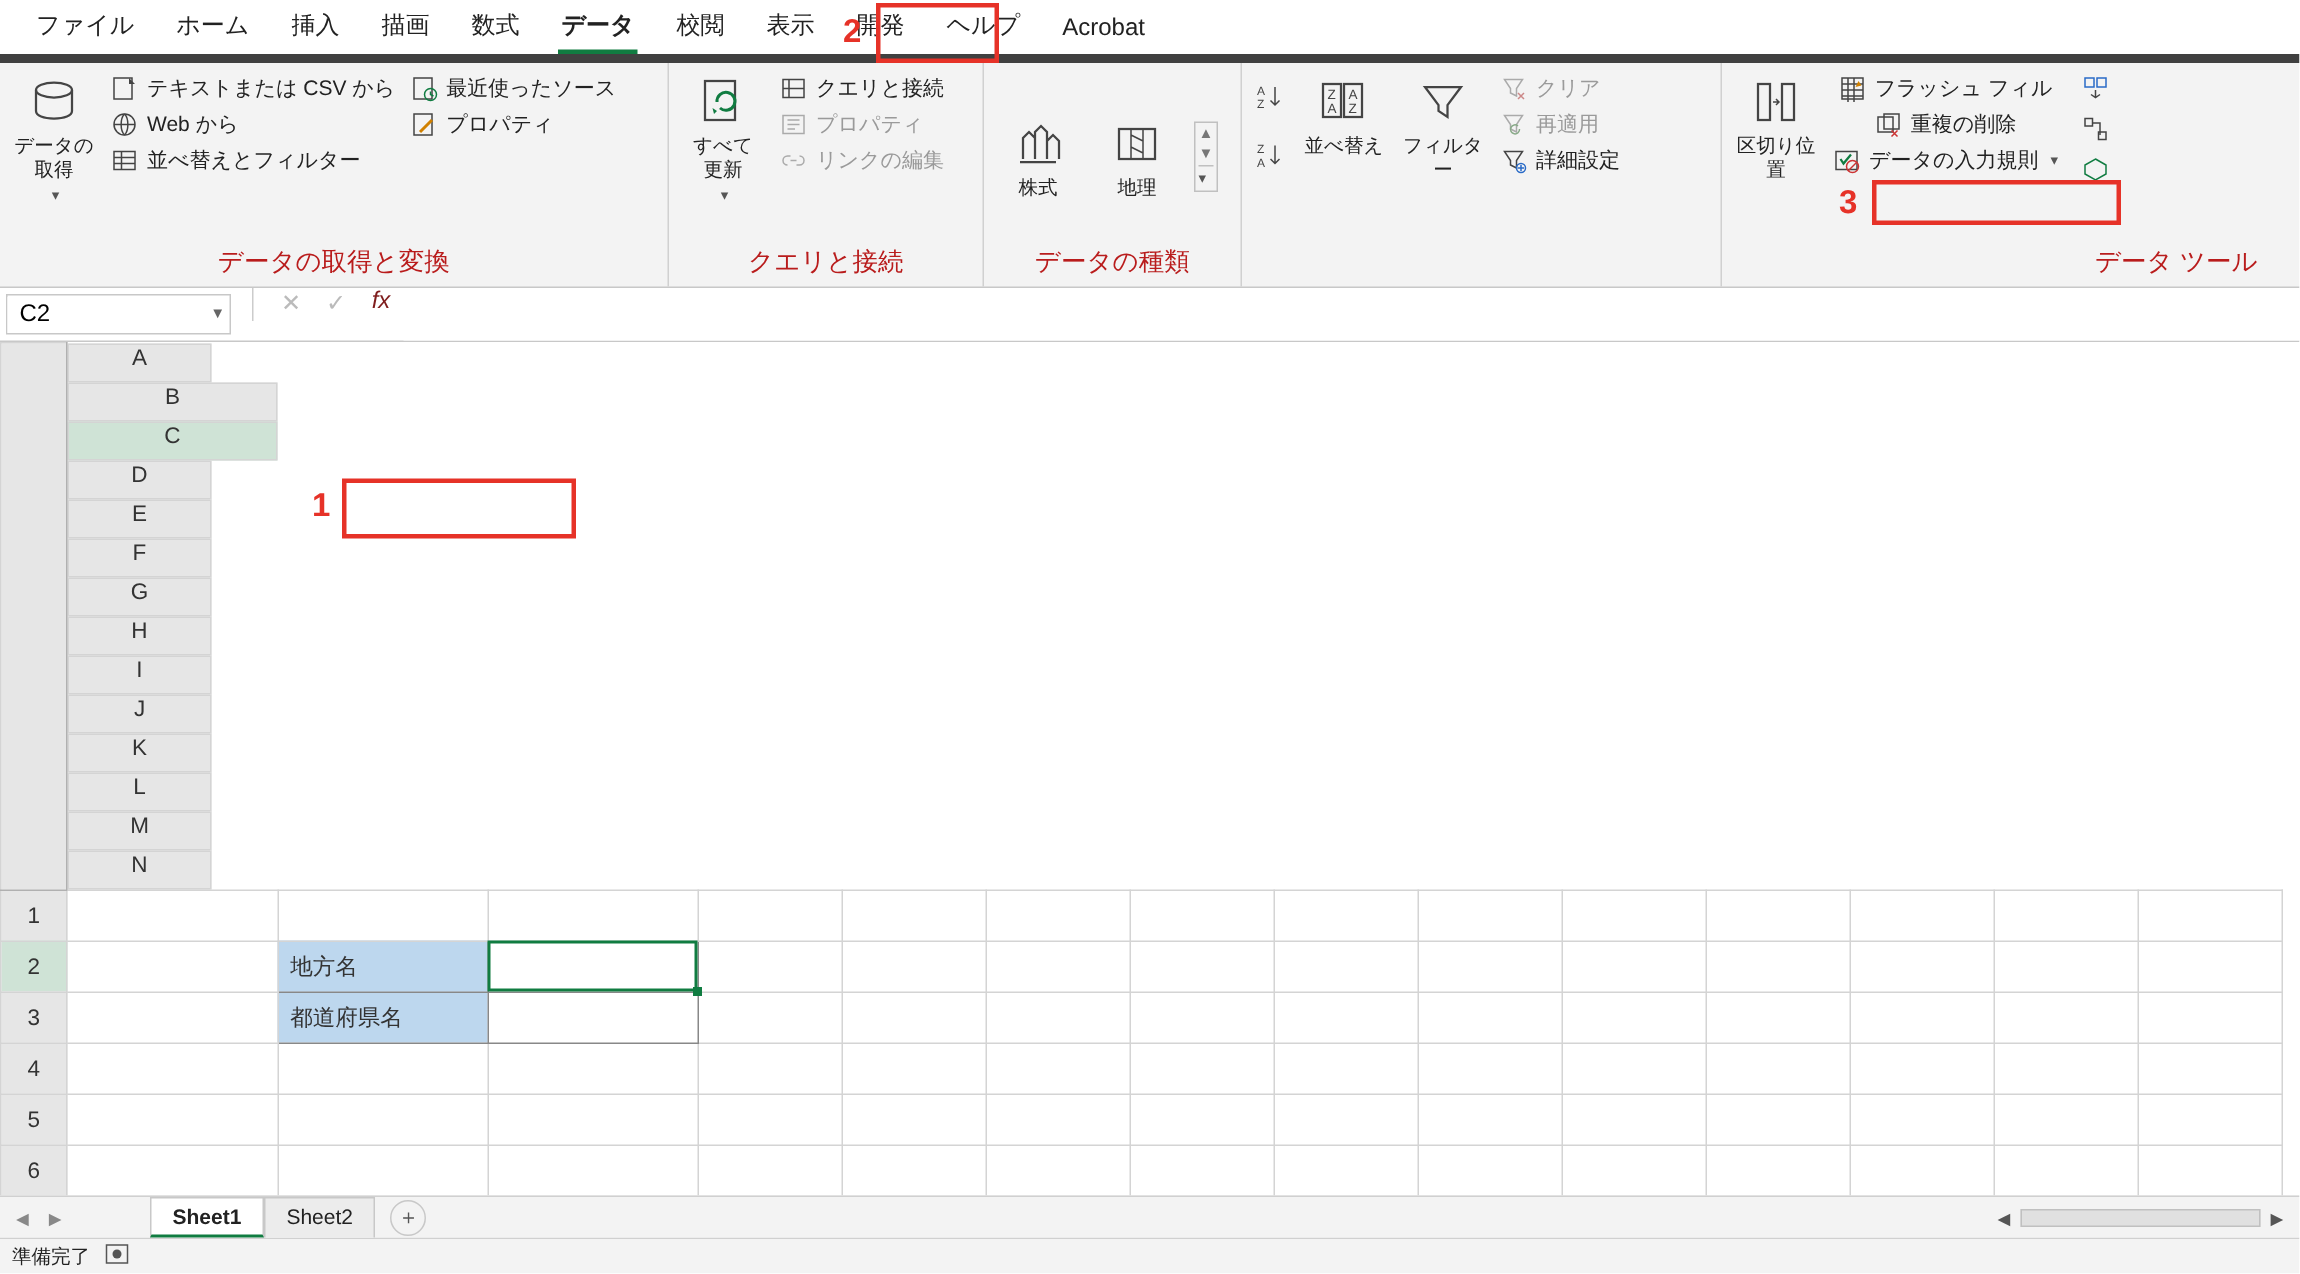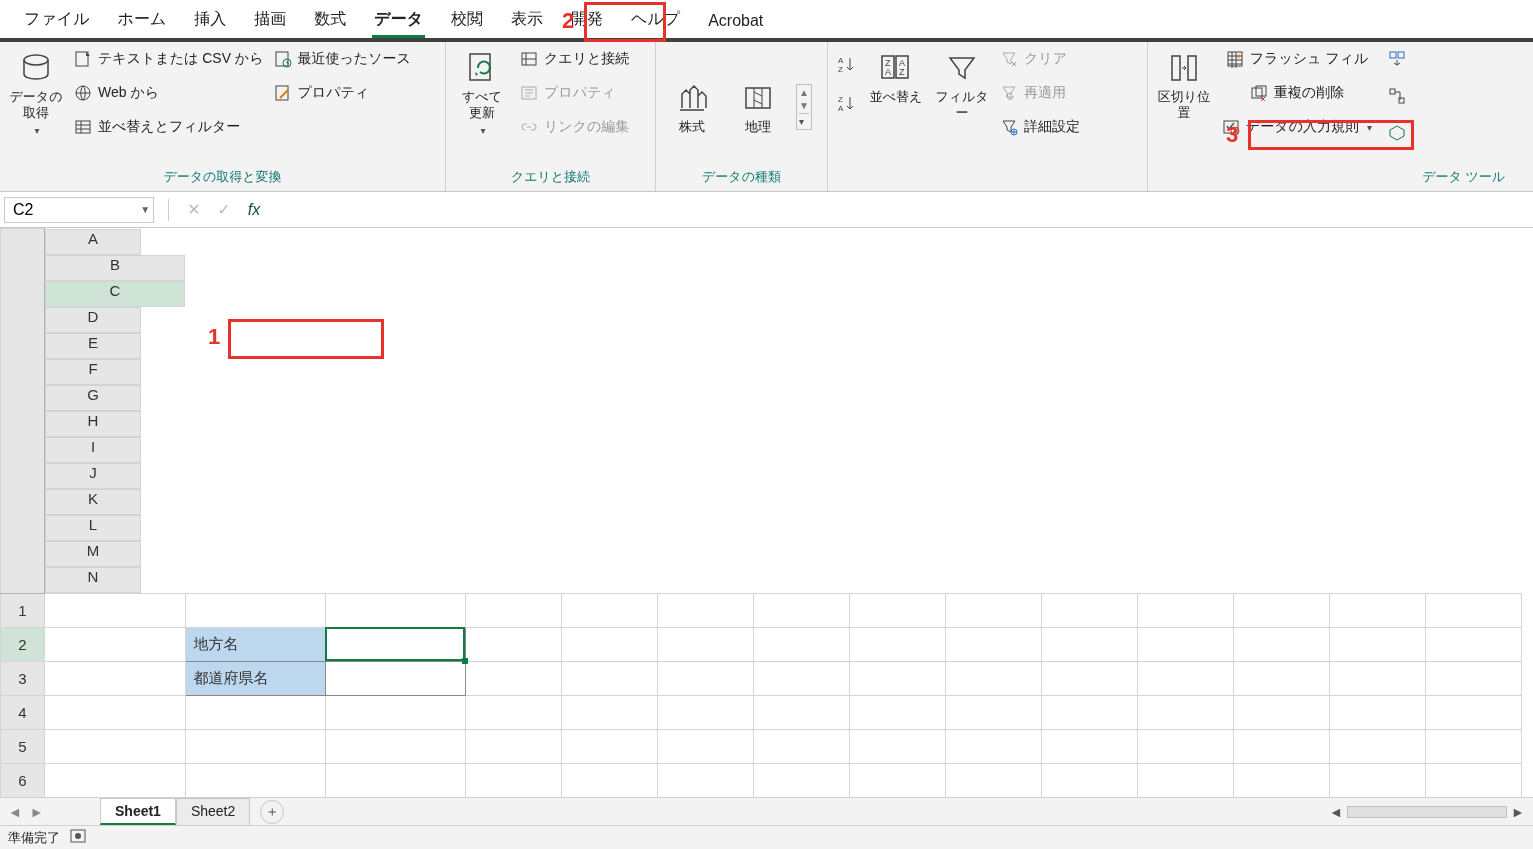--- a/index.html
+++ b/index.html
@@ -1,43 +1,43 @@
 <!DOCTYPE html>
 <html><head>
 <meta charset="utf-8">
 <style>
   * { box-sizing: border-box; margin: 0; padding: 0; font-family: "Yu Gothic UI", "Meiryo", sans-serif; }
   body { width: 1533px; height: 849px; background: #fff; overflow: hidden; font-size: 14px; color: #222; }
 
   
-  .menu-bar { display:flex; align-items:flex-end; height:42px; padding:4px 6px 0 10px; border-bottom:4px solid #404040; background:#fff; }
+  .menu-bar { display:flex; align-items:flex-end; height:42px; padding:4px 6px 0 10px; border-bottom:6px solid #404040; background:#fff; }
   .menu-item { padding:6px 14px 8px; font-size:16px; cursor:pointer; position:relative; }
   .menu-item.active { font-weight:600; }
   .menu-item.active::after { content:""; position:absolute; left:12px; right:12px; bottom:0; height:3px; background:#107c41; }
 
   
   .ribbon { display:flex; height:150px; background:#f3f3f3; border-bottom:1px solid #c8c8c8; }
   .rgroup { border-right:1px solid #d0d0d0; display:flex; flex-direction:column; padding:6px 8px 2px; }
   .rgroup-body { flex:1; display:flex; align-items:flex-start; gap:10px; }
-  .rgroup-label { text-align:center; font-size:13px; color:#0f766e; padding:2px 0 3px; }
+  .rgroup-label { text-align:center; font-size:17px; color:#b91c1c; padding:2px 0 3px; }
   .btn-lg { display:flex; flex-direction:column; align-items:center; justify-content:flex-start; width:56px; font-size:13px; line-height:1.25; text-align:center; gap:3px; padding-top:2px; cursor:pointer; }
   .btn-lg svg { width:36px; height:36px; }
-  .col { display:flex; flex-direction:column; gap:16px; }
+  .col { display:flex; flex-direction:column; gap:6px; }
   .btn-sm { display:flex; align-items:center; gap:6px; font-size:14px; cursor:pointer; white-space:nowrap; }
   .btn-sm.disabled { color:#9a9a9a; }
   .btn-sm svg { width:18px; height:18px; flex-shrink:0; }
   .chev { font-size:10px; color:#555; margin-left:2px; }
 
   
-  .fbar { display:flex; align-items:center; height:36px; border-bottom:1px solid #c8c8c8; background:#fff; }
+  .fbar { display:flex; height:36px; border-bottom:1px solid #c8c8c8; background:#fff; }
   .namebox { width:150px; border:1px solid #c8c8c8; margin:4px; display:flex; align-items:center; }
   .namebox input { border:none; outline:none; font-size:16px; padding:3px 8px; width:100%; }
   .namebox .dd { width:18px; text-align:center; color:#666; font-size:10px; cursor:pointer; }
   .fx-btn { width:30px; text-align:center; font-size:16px; color:#777; }
-  .fx-btn.fx { font-style:italic; color:#14532d; }
+  .fx-btn.fx { font-style:italic; color:#7f1d1d; }
   .formula-input { flex:1; border:none; outline:none; font-size:15px; padding:4px; }
   .divider { width:1px; height:22px; background:#ccc; margin:0 10px; }
 
   
   .grid-wrap { position:relative; height:calc(849px - 42px - 150px - 36px - 28px - 24px); overflow:hidden; background:#fff; }
   table.grid { border-collapse:collapse; table-layout:fixed; }
   .grid th, .grid td { border:1px solid #d4d4d4; font-size:15px; text-align:center; color:#333; font-weight:400; }
   .grid th.corner { width:44px; height:26px; background:#e6e6e6; border-right:1px solid #b0b0b0; border-bottom:1px solid #b0b0b0; }
   .grid thead th.col { background:#e6e6e6; height:26px; font-weight:400; }
   .grid thead th.col.sel { background:#cfe3d6; }

